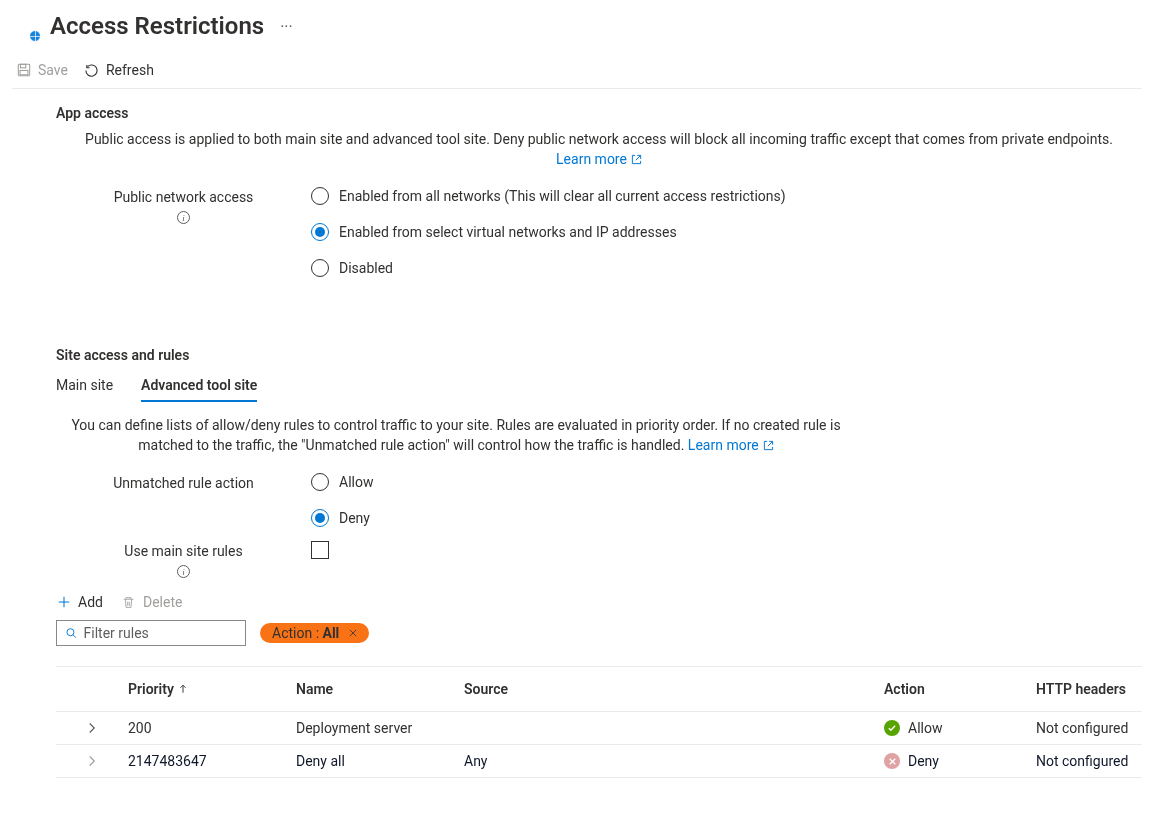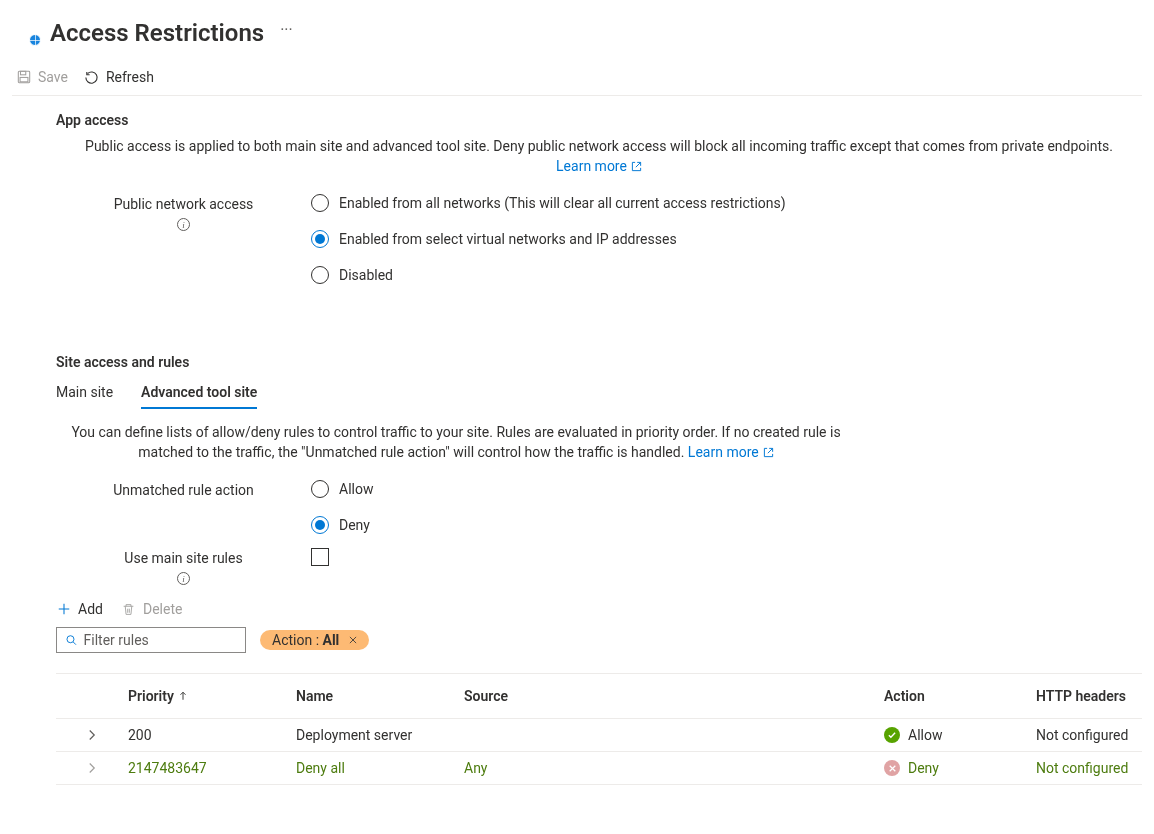--- a/index.html
+++ b/index.html
@@ -6,21 +6,21 @@
 body { font-family: "Segoe UI", -apple-system, BlinkMacSystemFont, Roboto, sans-serif; color: #323130; font-size: 14px; background: #fff; }
 .page { padding: 8px 12px 20px; width: 1154px; }
 
 
 .page-header { display: flex; align-items: center; gap: 12px; padding: 4px 0 12px; }
 .shield-icon { width: 26px; height: 26px; position: relative; }
 .shield-body { width: 24px; height: 24px; background: #5bb95e; clip-path: polygon(50% 0, 95% 15%, 95% 55%, 50% 100%, 5% 55%, 5% 15%); }
 .shield-globe { position: absolute; right: -3px; bottom: -3px; width: 12px; height: 12px; border-radius: 50%; background: #1884de; border: 1px solid #fff; }
 .shield-globe::after { content:""; position:absolute; left:0; right:0; top:50%; height:1px; background:#fff; opacity:.7; }
 .shield-globe::before { content:""; position:absolute; top:0; bottom:0; left:50%; width:1px; background:#fff; opacity:.7; }
-.page-title { font-size: 24px; font-weight: 600; margin-top: 7px; }
+.page-title { font-size: 24px; font-weight: 600; }
 .more-dots { color: #605e5c; font-size: 16px; padding: 0 4px; cursor: pointer; }
 
 
 .toolbar { display: flex; gap: 16px; padding: 10px 0 10px 4px; border-bottom: 1px solid #edebe9; }
 .tbtn { display: inline-flex; align-items: center; gap: 6px; color: #323130; cursor: pointer; }
 .tbtn.disabled { color: #a19f9d; cursor: default; }
 .iconbox { display:inline-flex; width:16px; height:16px; align-items:center; justify-content:center; }
 svg { display:block }
 
 
@@ -50,30 +50,30 @@
 
 
 .rules-bar { display:flex; gap:18px; padding: 8px 0 10px; margin-top: 8px; }
 .rules-bar .tbtn { font-size:14px;}
 
 
 .filter-row { display:flex; align-items:center; gap:14px; margin-bottom: 20px; }
 .filterbox { display:flex; align-items:center; gap:6px; border:1px solid #8a8886; padding: 3px 8px; width: 190px; height: 26px;}
 .filterbox input { border:none; outline:none; font-size:14px; width:100%; font-family:inherit; color:#323130; background:transparent;}
 .filterbox input::placeholder { color:#605e5c; }
-.pill { display:inline-flex; align-items:center; gap:6px; background:#fdba74; border-radius: 12px; padding: 2px 8px 2px 12px; font-size: 14px; cursor:pointer;}
+.pill { display:inline-flex; align-items:center; gap:6px; background:#f97316; border-radius: 12px; padding: 2px 8px 2px 12px; font-size: 14px; cursor:pointer;}
 .pill .close { width:16px; height:16px; display:inline-flex; align-items:center; justify-content:center; color:#3b3a39;}
 
 
 .table { width: 100%; border-top:1px solid #edebe9; }
 .thead, .trow { display:grid; grid-template-columns: 72px 168px 168px 420px 152px 1fr; align-items:center; }
 .thead { font-weight:600; padding: 14px 0 14px; border-bottom:1px solid #edebe9;}
 .thead .th { display:flex; align-items:center; gap:4px;}
 .trow { padding: 8px 0; border-bottom:1px solid #edebe9; }
-.trow.dim { color:#4d7c0f; }
+.trow.dim { color:#0f172a; }
 .chev-cell { display:flex; justify-content:center;}
 .chev { width:12px; height:12px; }
 .action-cell { display:flex; align-items:center; gap:8px;}
 .status-dot { width:16px; height:16px; border-radius:50%; display:inline-flex; align-items:center; justify-content:center; color:#fff; }
 .status-allow { background:#57a300; }
 .status-deny  { background:#d13438; }
 .status-deny.dim { background:#e0a3a4; }
 .gap-block { height: 46px; }
 </style>
 </head>

